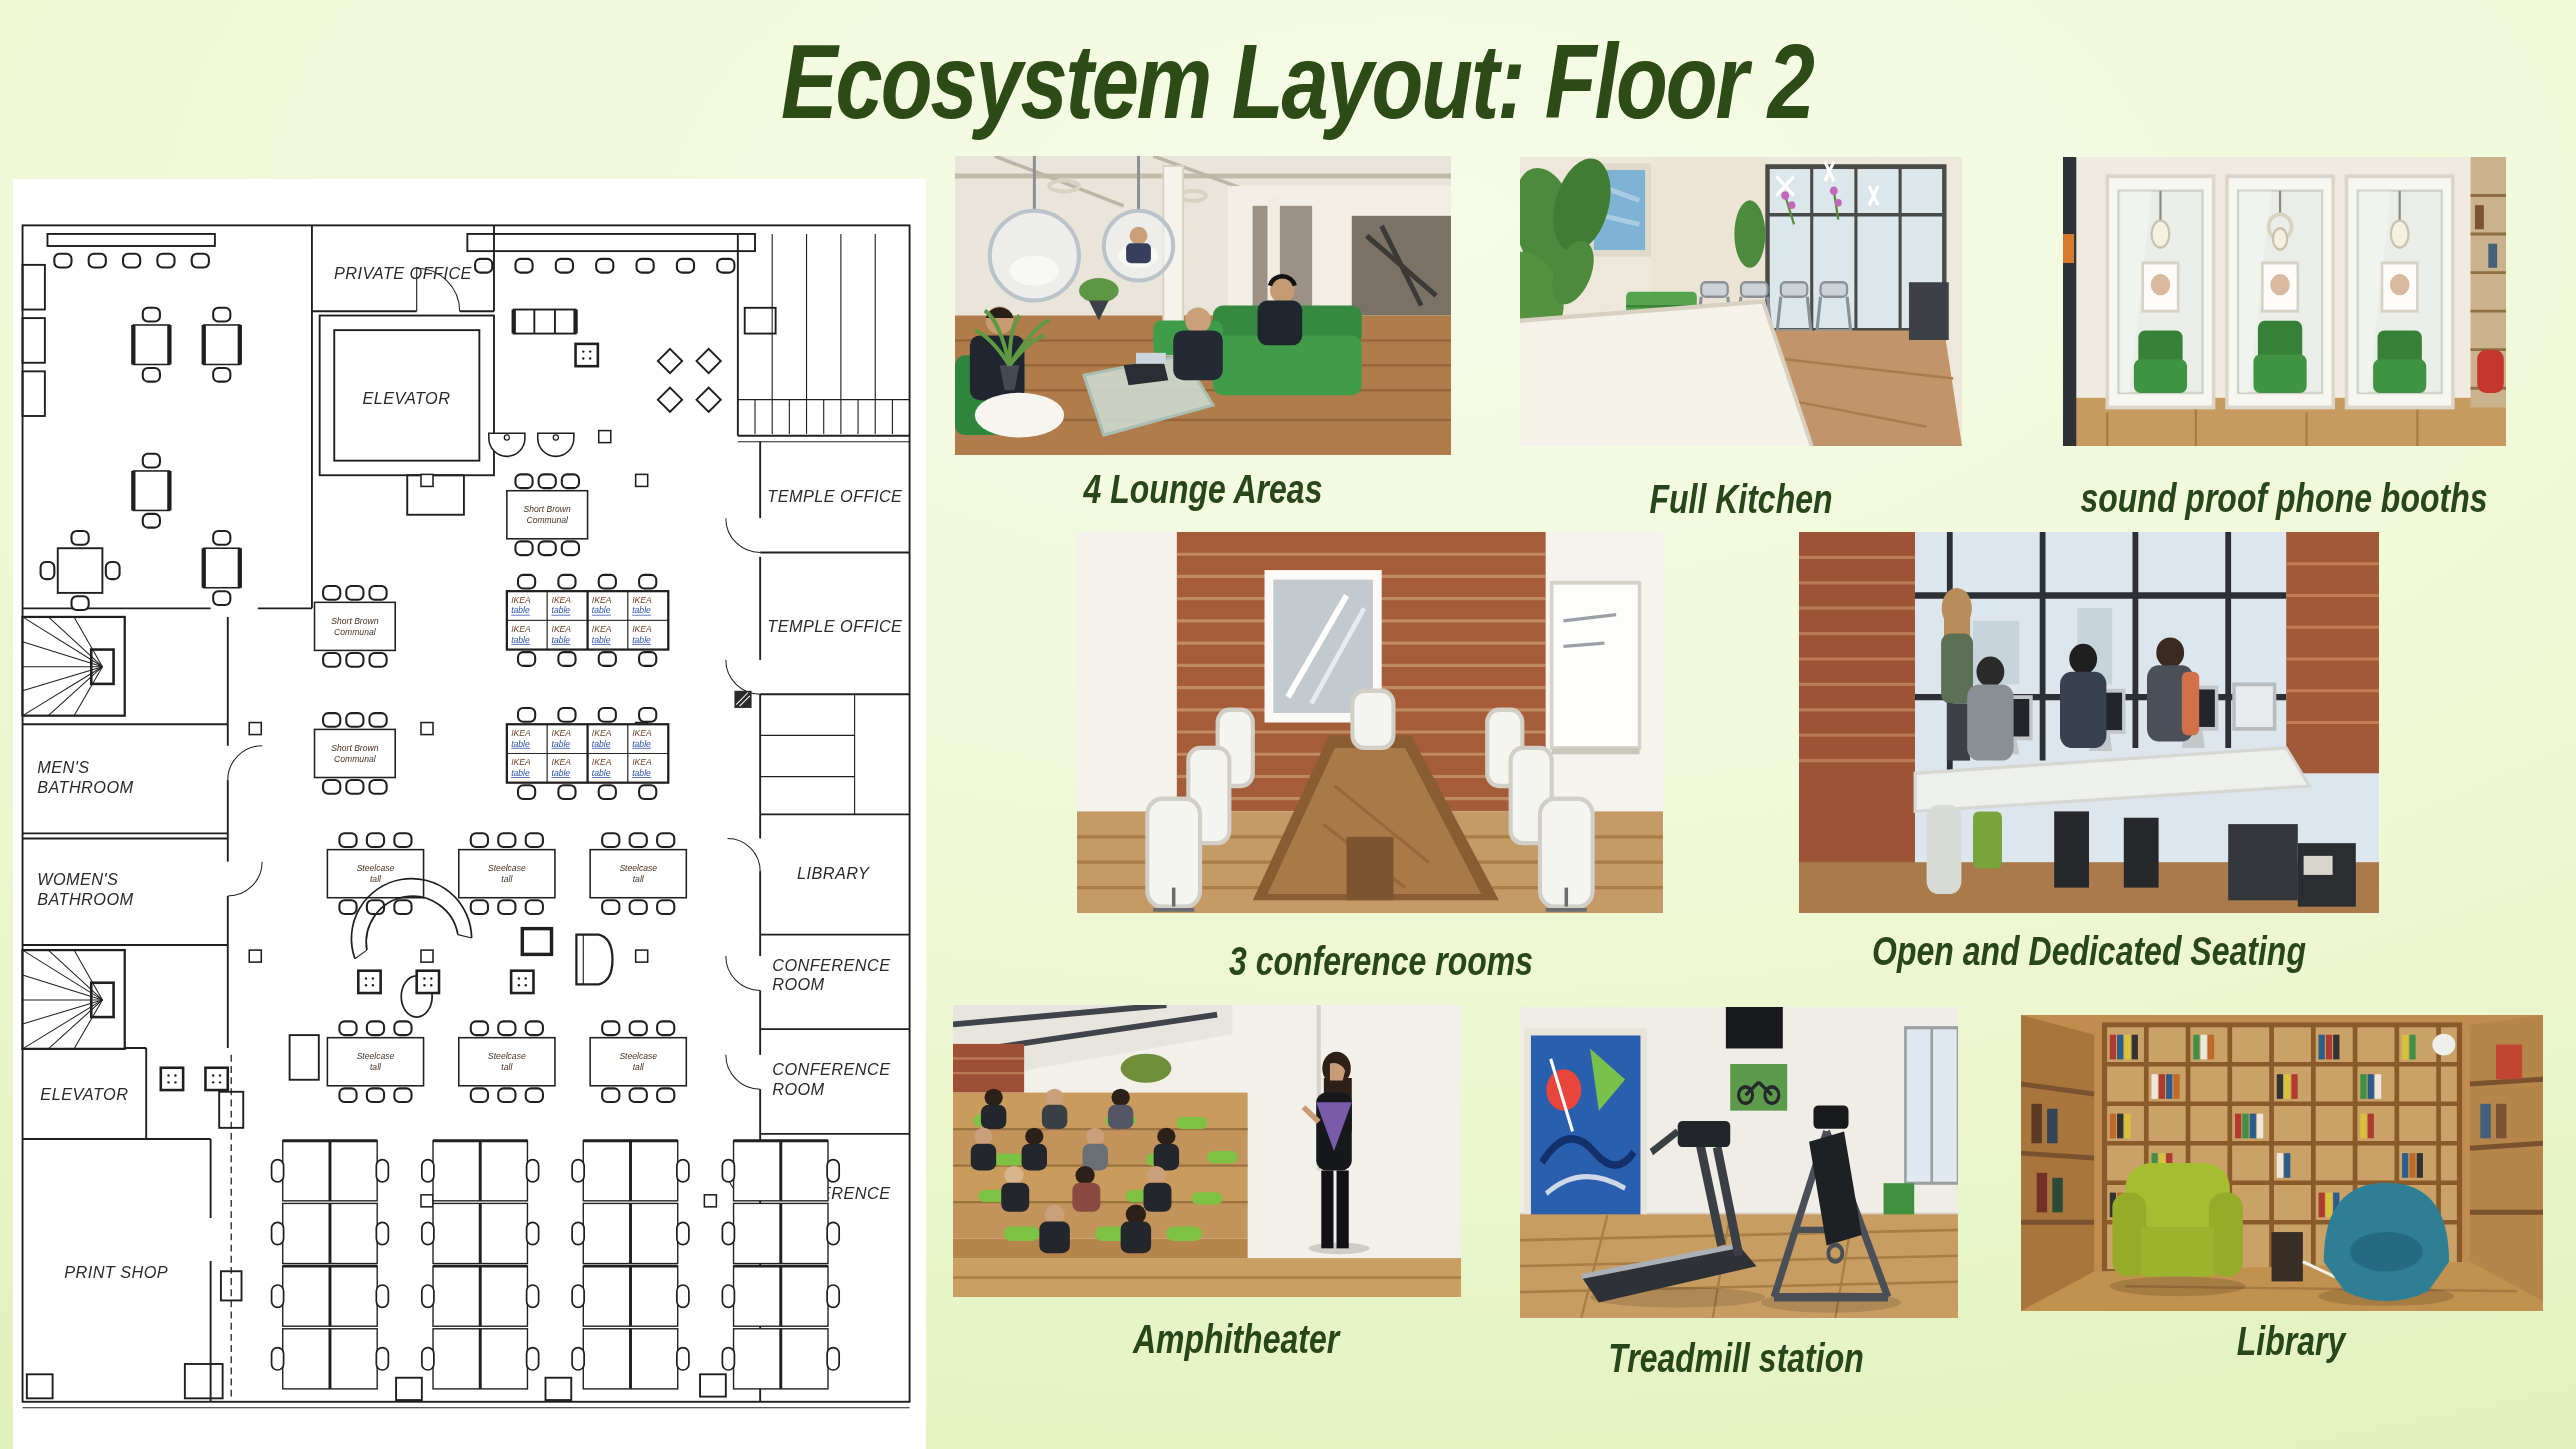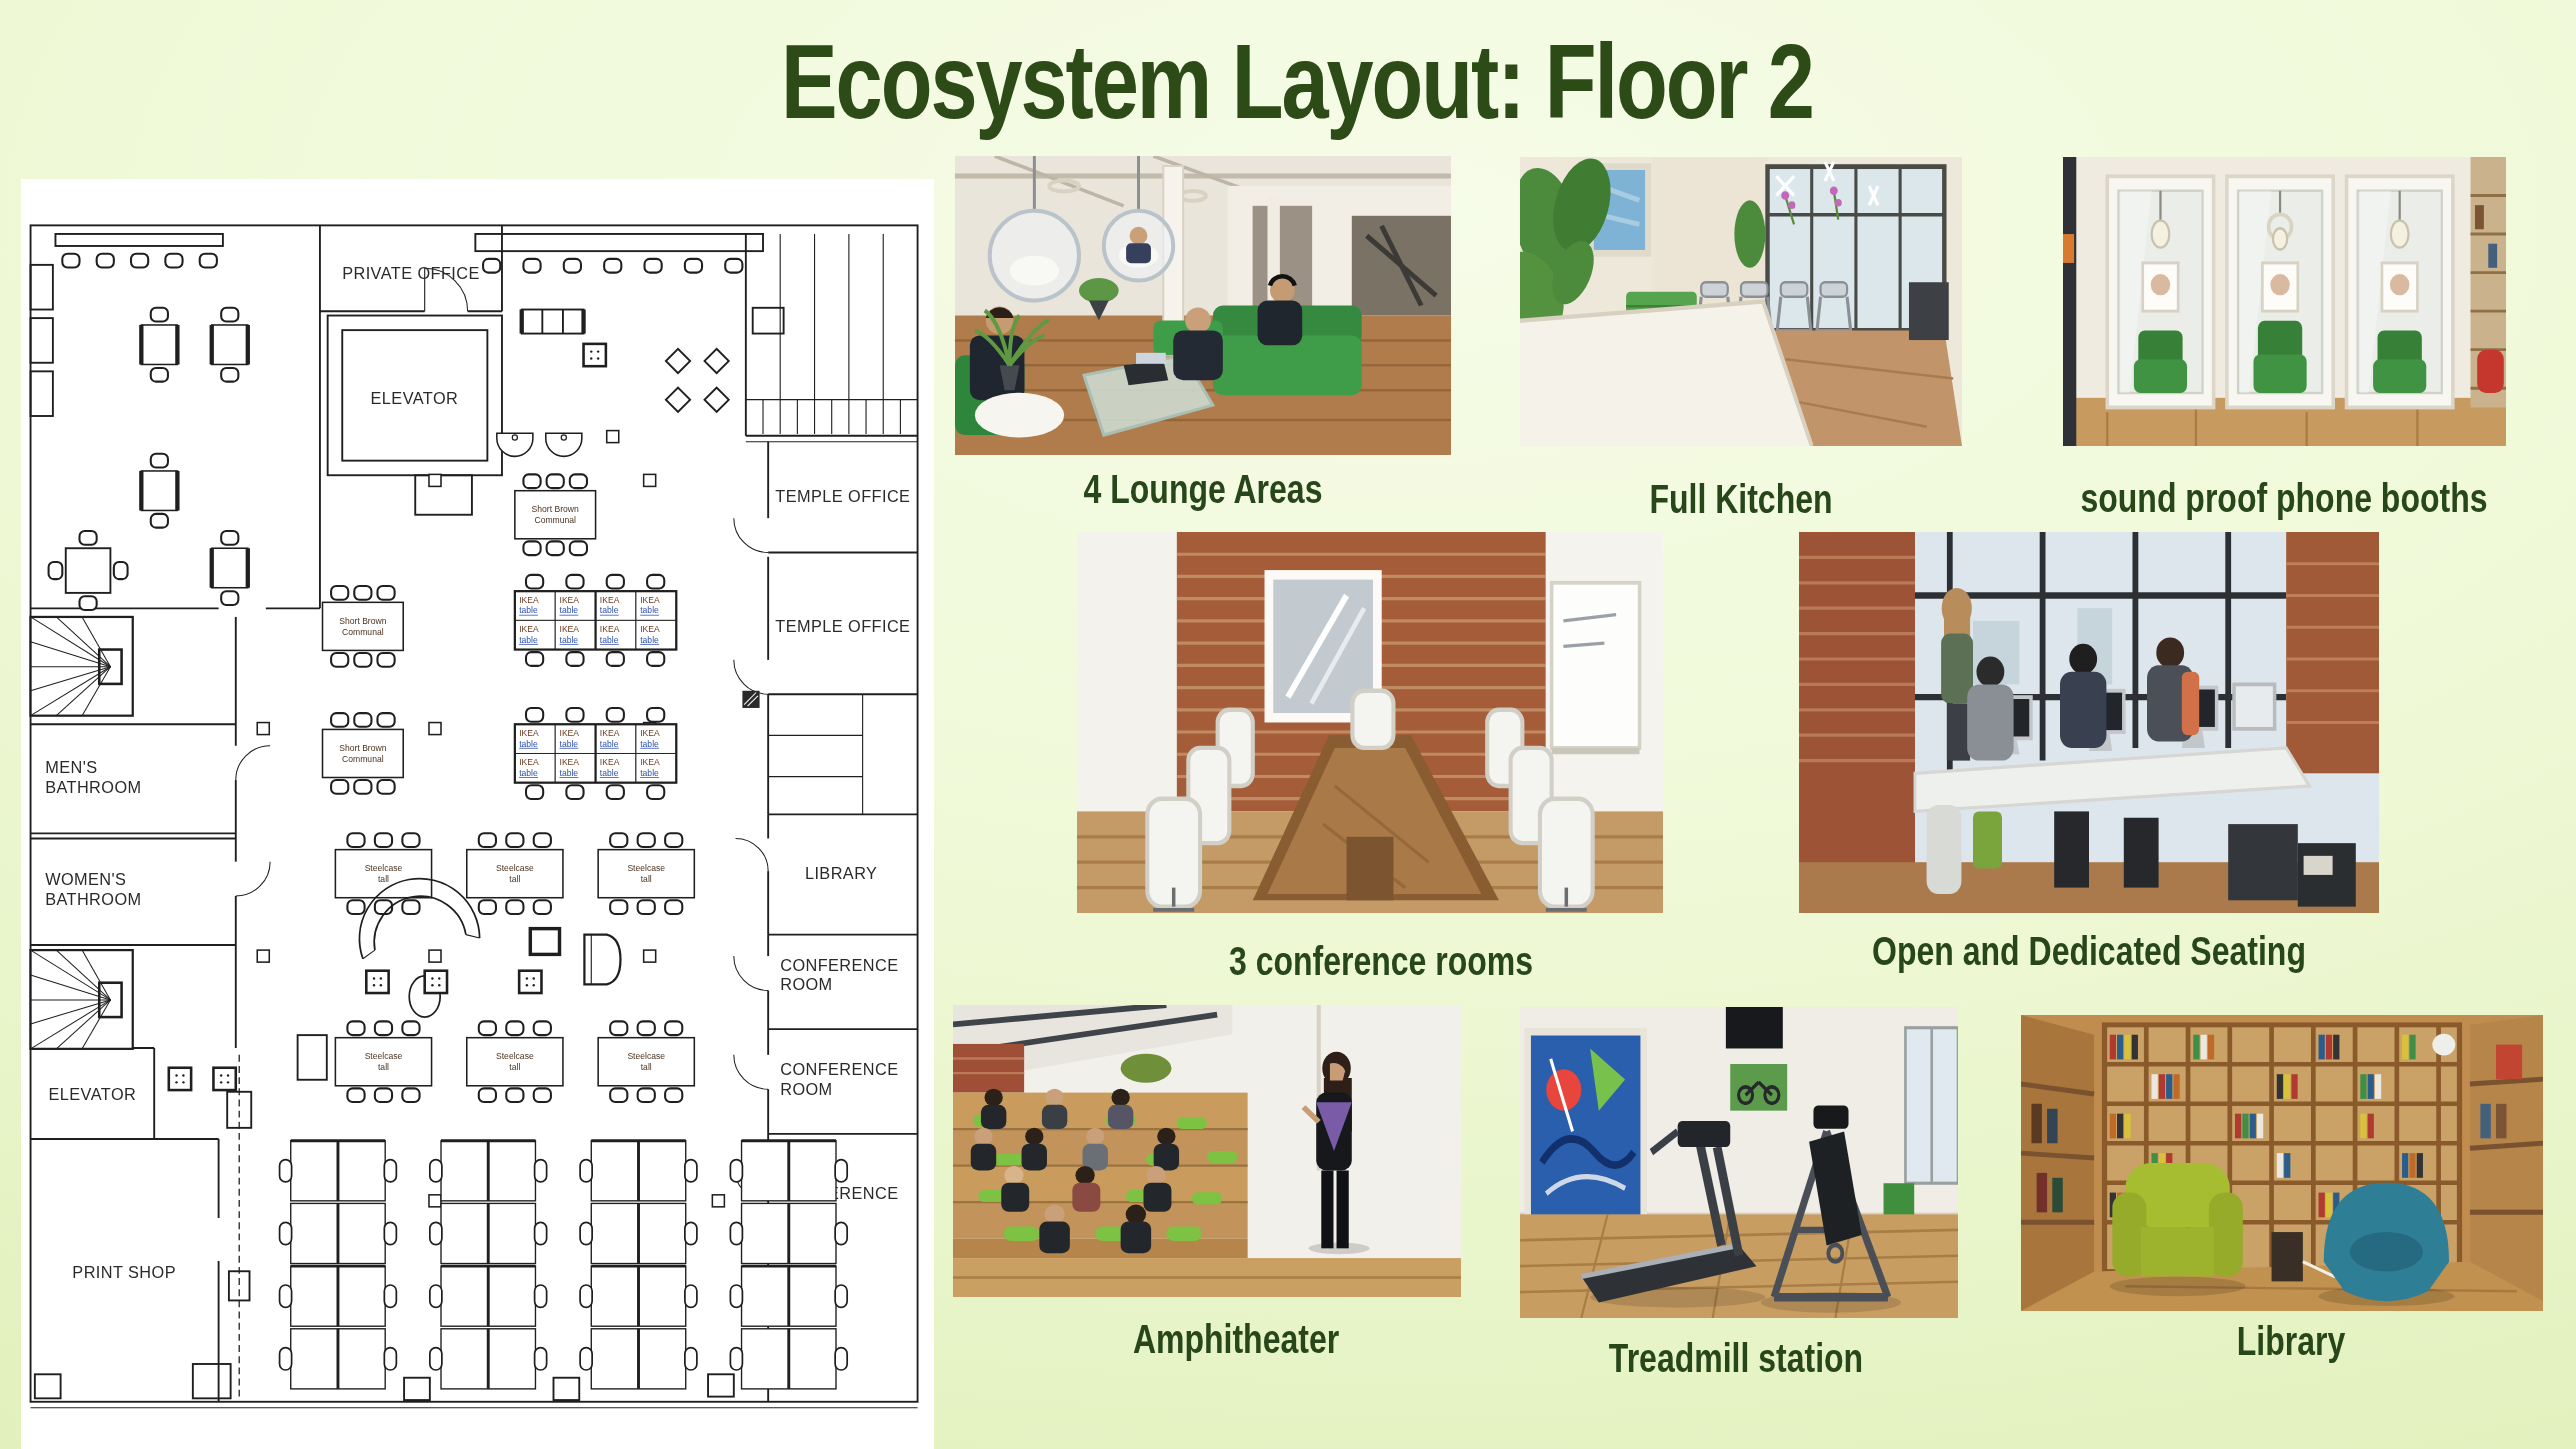--- a/index.html
+++ b/index.html
@@ -1,23 +1,23 @@
 <!DOCTYPE html>
 <html style="font-size:13.7px"><head>
 <meta charset="utf-8">
 <style>
   html,body{margin:0;padding:0;background:#dfeeb8;}
   .slide{position:relative;width:2576px;height:1449px;overflow:hidden;
     background:radial-gradient(ellipse 170% 150% at 55% 15%, #f6fce8 0%, #eef8d4 35%, #e0f0ba 68%, #d2e7a2 100%);
-    font-family:"Liberation Sans", sans-serif;}
+    font-family:"Liberation Sans", sans-serif;font-style:italic;}
   .title{position:absolute;left:1297px;top:20.6px;transform:translateX(-50%) scaleX(.8);
     font-size:106px;font-weight:bold;letter-spacing:-2.6px;color:#2c4b17;white-space:nowrap;}
   .cap{position:absolute;transform:translateX(-50%) scaleX(.8);font-size:40px;font-weight:bold;
     color:#27461a;white-space:nowrap;}
-  .plan{position:absolute;left:21px;top:179px;width:913px;height:1270px;background:#ffffff;}
+  .plan{position:absolute;left:13px;top:179px;width:913px;height:1270px;background:#ffffff;}
   .photo{position:absolute;overflow:hidden;}
   .photo svg{display:block;width:100%;height:100%;}
   .r{font-size:19px;fill:#2a2a2a;letter-spacing:.5px;font-family:"Liberation Sans",sans-serif;}
   .f1{font-size:10px;fill:#4a3320;font-family:"Liberation Sans",sans-serif;}
   .fi1{font-size:10px;fill:#6b3b20;font-family:"Liberation Sans",sans-serif;}
   .fi2{font-size:10px;fill:#2b4fae;font-family:"Liberation Sans",sans-serif;}
   .w{stroke:#1f1f1f;fill:none;stroke-width:2.2;}
   .wt{stroke:#1f1f1f;fill:none;stroke-width:1.3;}
   .arc{stroke:#1f1f1f;fill:none;stroke-width:1.2;}
 </style>

